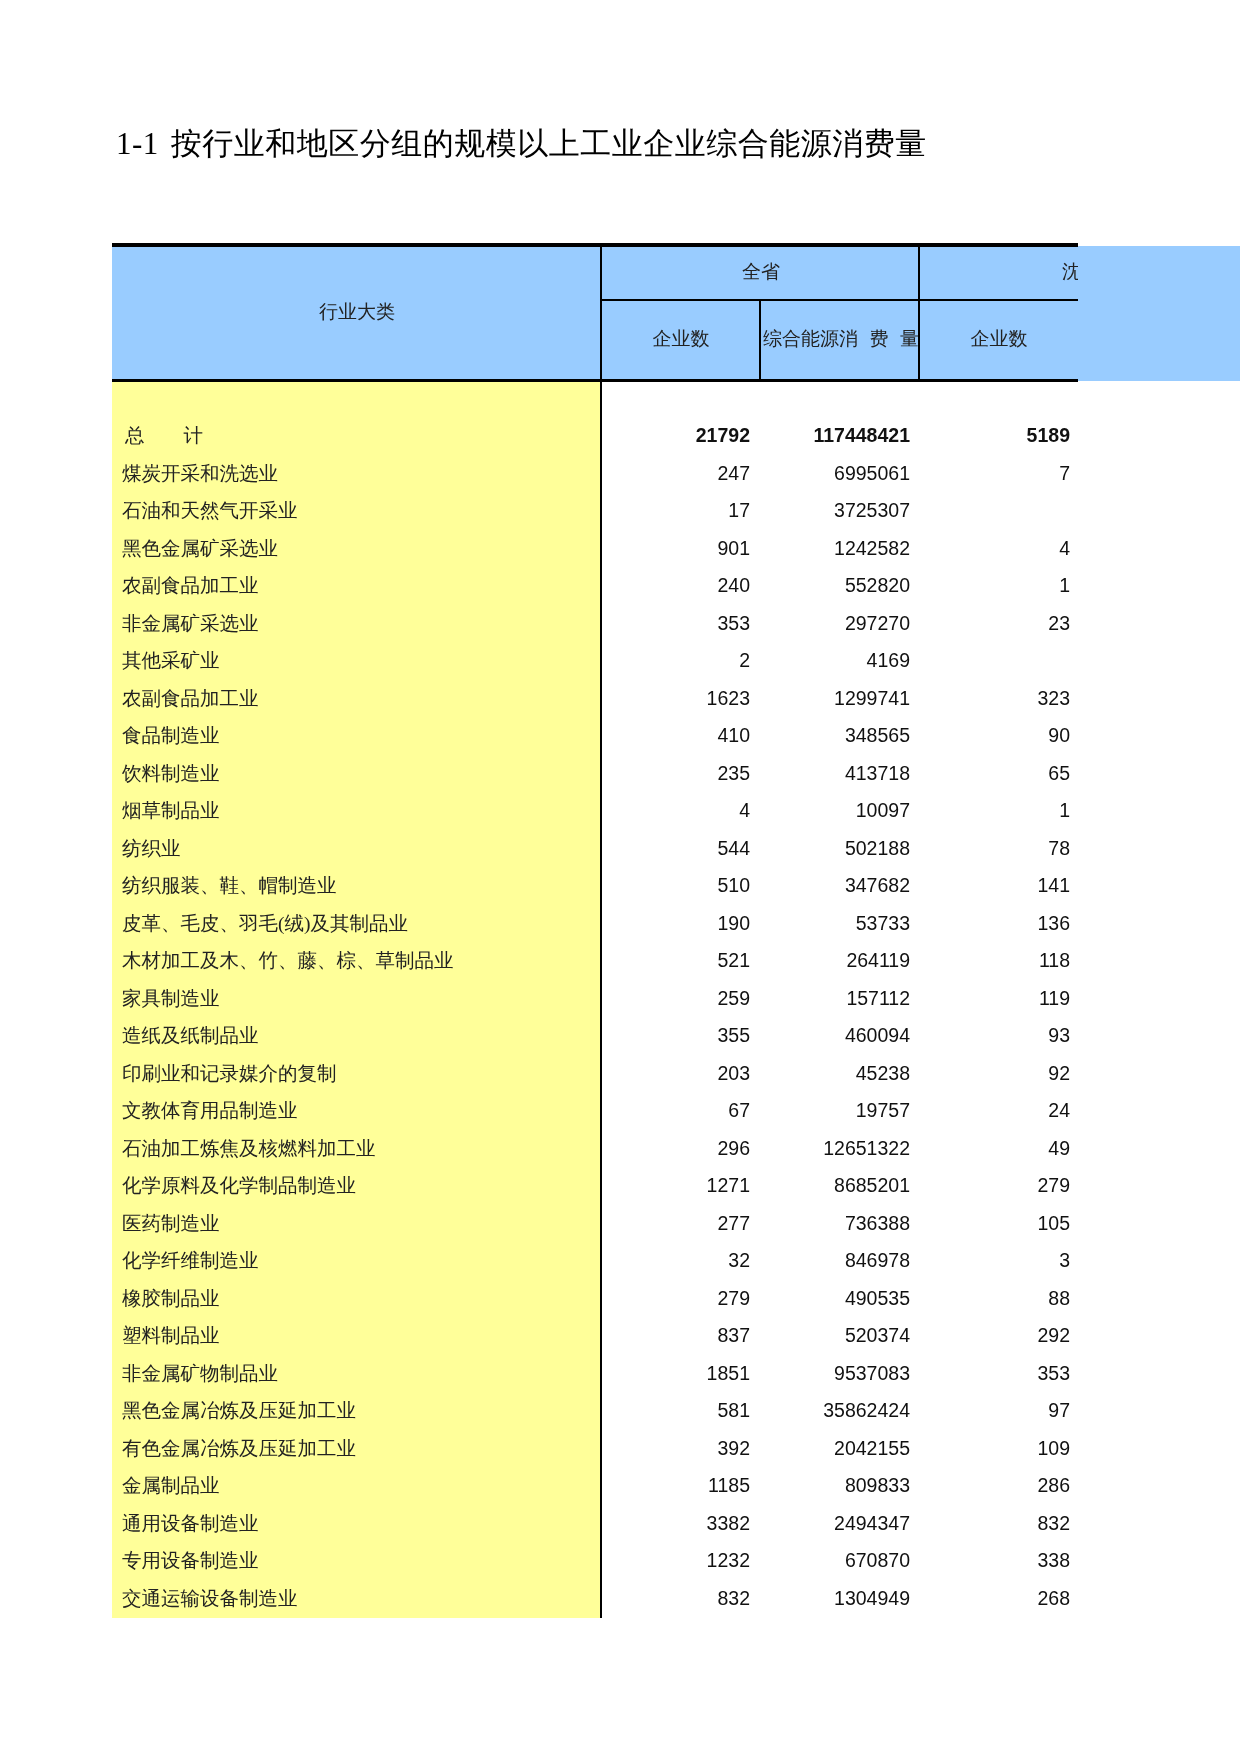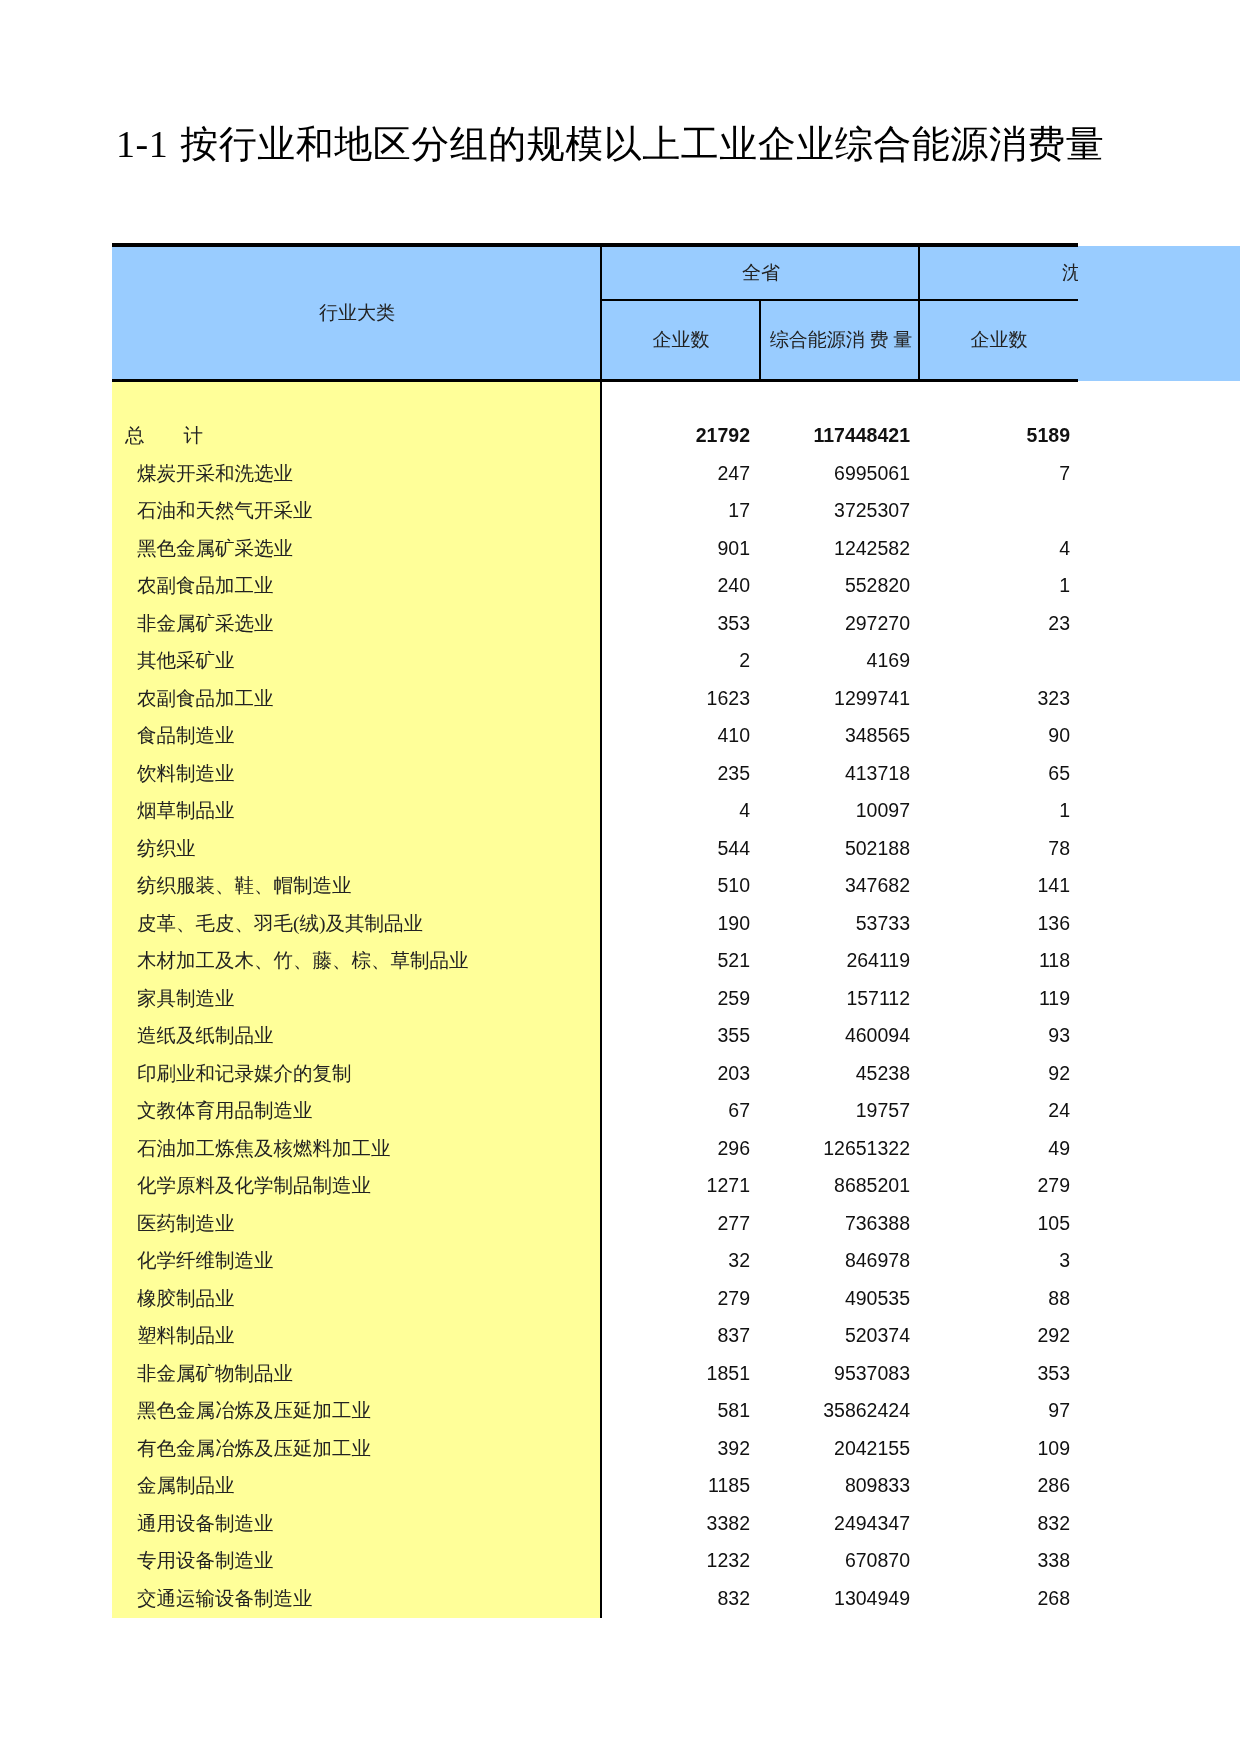--- a/index.html
+++ b/index.html
@@ -3,37 +3,37 @@
   <meta charset="utf-8">
   <style>
     html, body { margin: 0; padding: 0; background: #ffffff; }
     body {
       width: 1240px; height: 1754px; position: relative; overflow: hidden;
       font-family: "Liberation Sans", "DejaVu Sans", sans-serif; color: #000;
     }
     .title {
       position: absolute; left: 116px; top: 124px;
       font-family: "Liberation Serif", "DejaVu Serif", serif;
-      font-size: 38px; line-height: 40px; white-space: nowrap; letter-spacing: 0.5px;
+      font-size: 31px; line-height: 40px; white-space: nowrap; letter-spacing: 0.5px;
     }
     .title .num { margin-right: 12px; }
 
     
     .hdr-blue-ext {
       position: absolute; left: 1078px; top: 246px; width: 162px; height: 135px;
       background: #99ccff;
     }
     .hdr {
       position: absolute; left: 112px; top: 243px; width: 966px; height: 139px;
       background: #99ccff; box-sizing: border-box;
       border-top: 4px solid #000; border-bottom: 3px solid #000;
     }
     .hdr .cell {
       position: absolute; display: flex; align-items: center; justify-content: center;
-      font-family: Liberation Serif, serif; font-size: 19px; color: #222;
+      font-family: Liberation Mono, monospace; font-size: 19px; color: #222;
       box-sizing: border-box; text-align: center; line-height: 22px;
     }
     .vline { position: absolute; background: #000; width: 2px; }
     .hline { position: absolute; background: #000; height: 2px; }
 
     .c-industry { left: 0; top: 0; width: 490px; height: 132px; }
     .c-prov { left: 490px; top: 0; width: 318px; height: 52px; }
     .c-shenyang { left: 808px; top: 0; width: 158px; height: 52px; justify-content: flex-end !important; overflow: hidden; white-space: nowrap; }
     .c-prov-cnt { left: 490px; top: 54px; width: 158px; height: 78px; }
     .c-prov-energy { left: 650px; top: 54px; width: 158px; height: 78px; flex-direction: row; }
@@ -44,21 +44,21 @@
       position: absolute; left: 112px; top: 382px; width: 489px; height: 1236px;
       background: #ffff99;
     }
     .body-vline { position: absolute; left: 600px; top: 382px; width: 2px; height: 1236px; background: #000; }
 
     .rows { position: absolute; left: 112px; top: 417px; width: 966px; }
     .row { position: relative; height: 37.5px; display: block; }
     .row .label {
       position: absolute; left: 0; top: 0; height: 37.5px; line-height: 37.5px;
       font-family: "Liberation Serif", "DejaVu Serif", serif; font-size: 19.5px; color: #222;
-      white-space: nowrap; padding-left: 25px;
+      white-space: nowrap; padding-left: 10px;
     }
     .row.total .label { padding-left: 13px; letter-spacing: 0; }
     .row .v {
       position: absolute; top: 0; height: 37.5px; line-height: 37.5px; text-align: right;
       font-size: 19.5px; color: #111; white-space: nowrap;
     }
     .row .v1 { left: 490px; width: 148px; }
     .row .v2 { left: 650px; width: 148px; }
     .row .v3 { left: 808px; width: 150px; }
     .row.total .v { font-weight: bold; }

